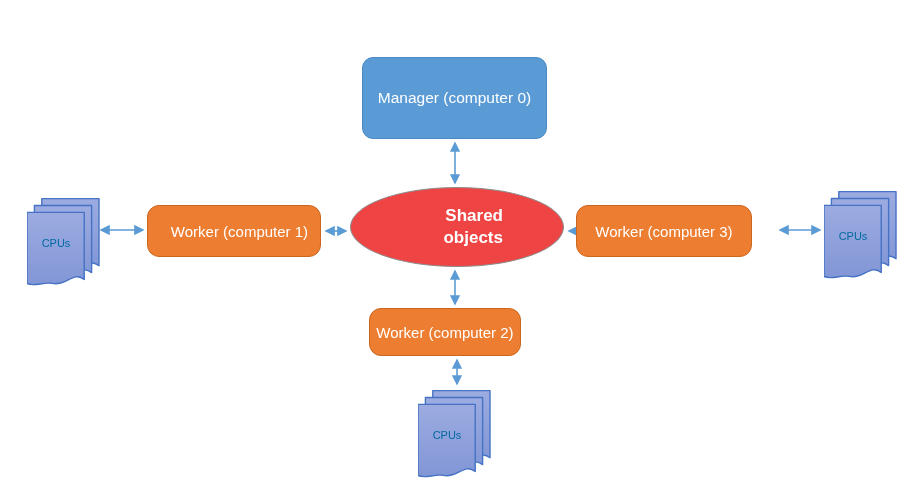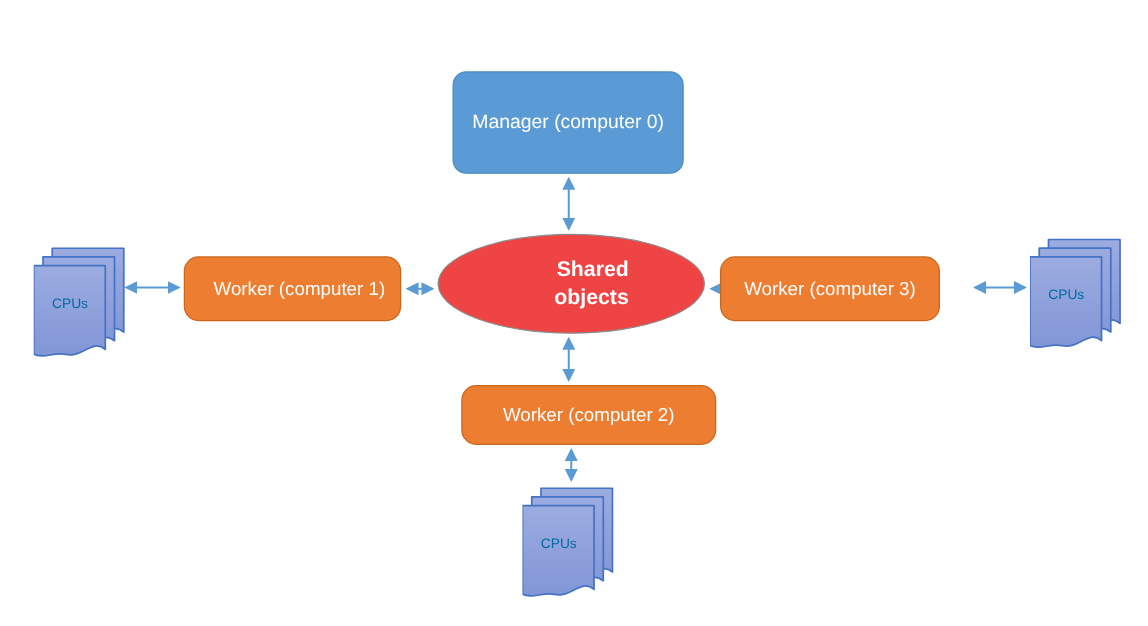--- a/index.html
+++ b/index.html
@@ -16,21 +16,21 @@
     left:362px;top:57px;width:185px;height:82px;
     background:#5B9BD5;border:1.5px solid #4A89C2;border-radius:11px;
     font-size:15.5px;
   }
   .node-worker{
     background:#ED7D31;border:1.5px solid #C9661F;border-radius:12px;
     font-size:15px;
   }
   .node-worker1{left:147px;top:205px;width:174px;height:52px;padding-left:11px;}
   .node-worker3{left:576px;top:205px;width:176px;height:52px;}
-  .node-worker2{left:369px;top:308px;width:204px;height:48px;}
+  .node-worker2{left:369px;top:308px;width:152px;height:48px;}
   .node-shared{
     left:350px;top:187px;width:214px;height:80px;
     background:#ef4444;border:1.5px solid #8C8C8C;border-radius:50%;
     font-weight:bold;font-size:17px;line-height:1.32;
   }
   .node-shared .shared-label{width:92px;}
   .cpu-stack{position:absolute;width:73px;height:96px;}
   .cpu-stack-left{left:27px;top:195px;}
   .cpu-stack-right{left:824px;top:188px;}
   .cpu-stack-bottom{left:418px;top:387px;}

